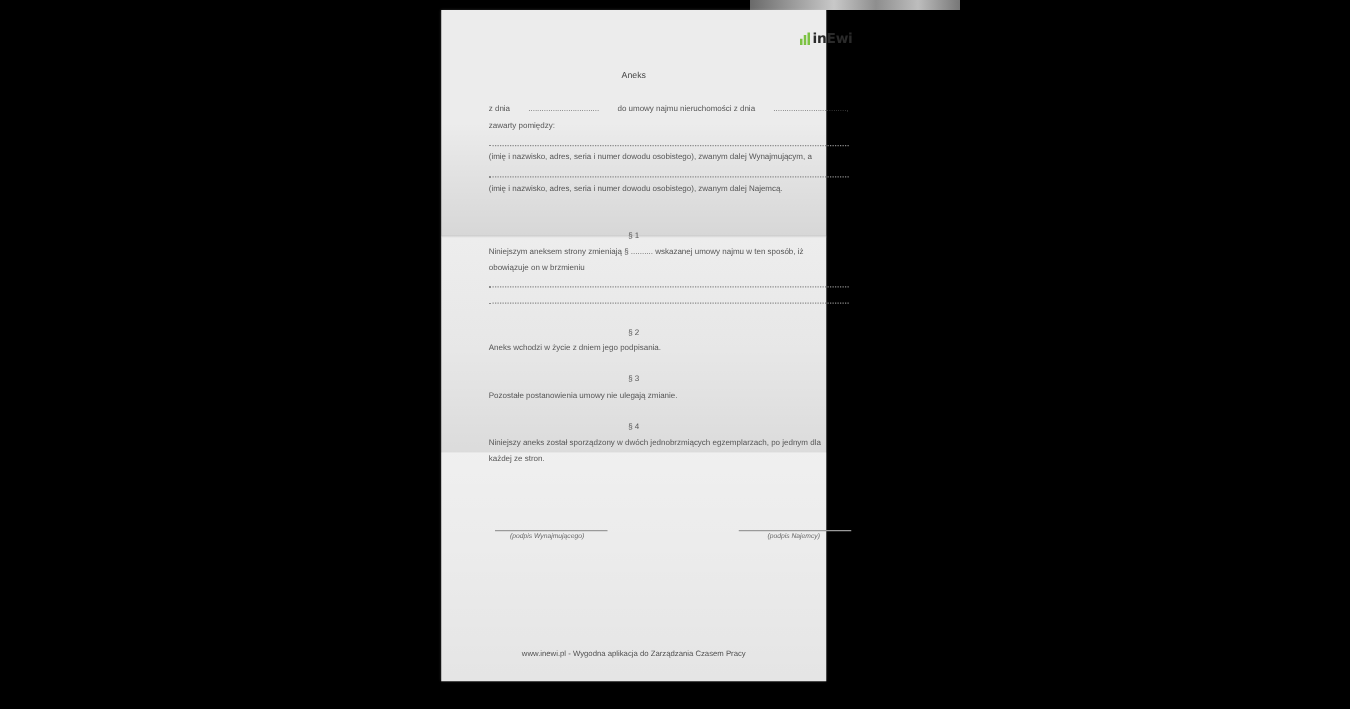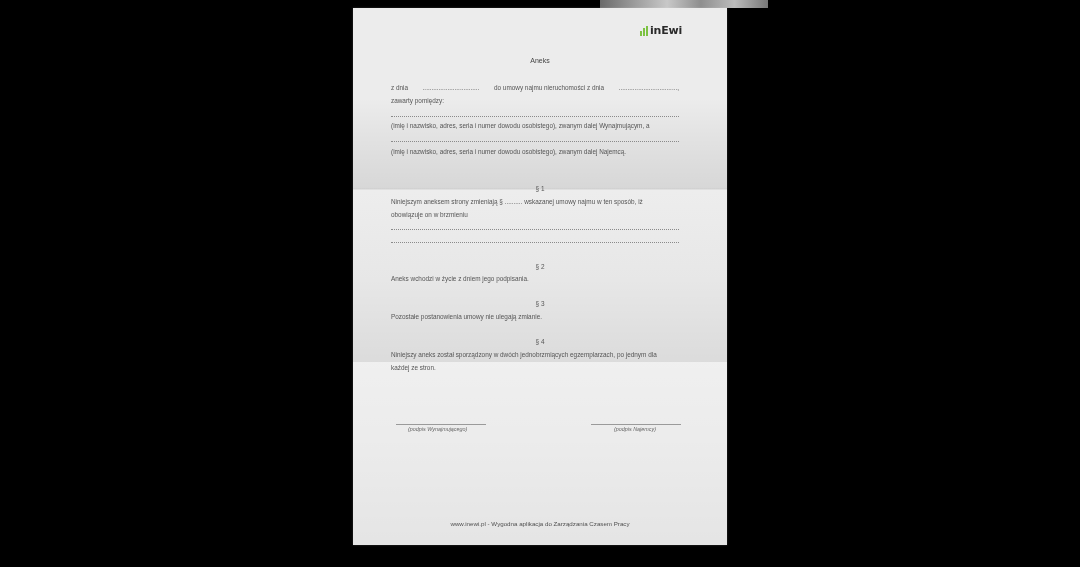--- a/index.html
+++ b/index.html
@@ -5,21 +5,21 @@
   html, body { margin: 0; padding: 0; }
   body {
     width: 1080px; height: 567px; background: #000; position: relative; overflow: hidden;
     font-family: "DejaVu Sans", sans-serif;
   }
   .top-strip {
     position: absolute; left: 600px; top: 0; width: 168px; height: 8px;
     background: linear-gradient(90deg, #6a6a6a 0%, #9a9a9a 20%, #c8c8c8 40%, #8e8e8e 60%, #bdbdbd 80%, #777 100%);
   }
   .page {
-    position: absolute; left: 353px; top: 8px; width: 374px; height: 537px;
+    position: absolute; left: 353px; top: 8px; width: 308px; height: 537px;
     background: #ececec;
     box-shadow: 0 0 2px rgba(255,255,255,0.2);
   }
   .fold-band-1 {
     position: absolute; left: 0; right: 0; top: 90px; height: 92px;
     background: linear-gradient(180deg, rgba(0,0,0,0) 0%, rgba(0,0,0,0.04) 40%, rgba(0,0,0,0.09) 100%);
     pointer-events: none;
   }
   .fold-line-1 {
     position: absolute; left: 0; right: 0; top: 180px; height: 2px;

